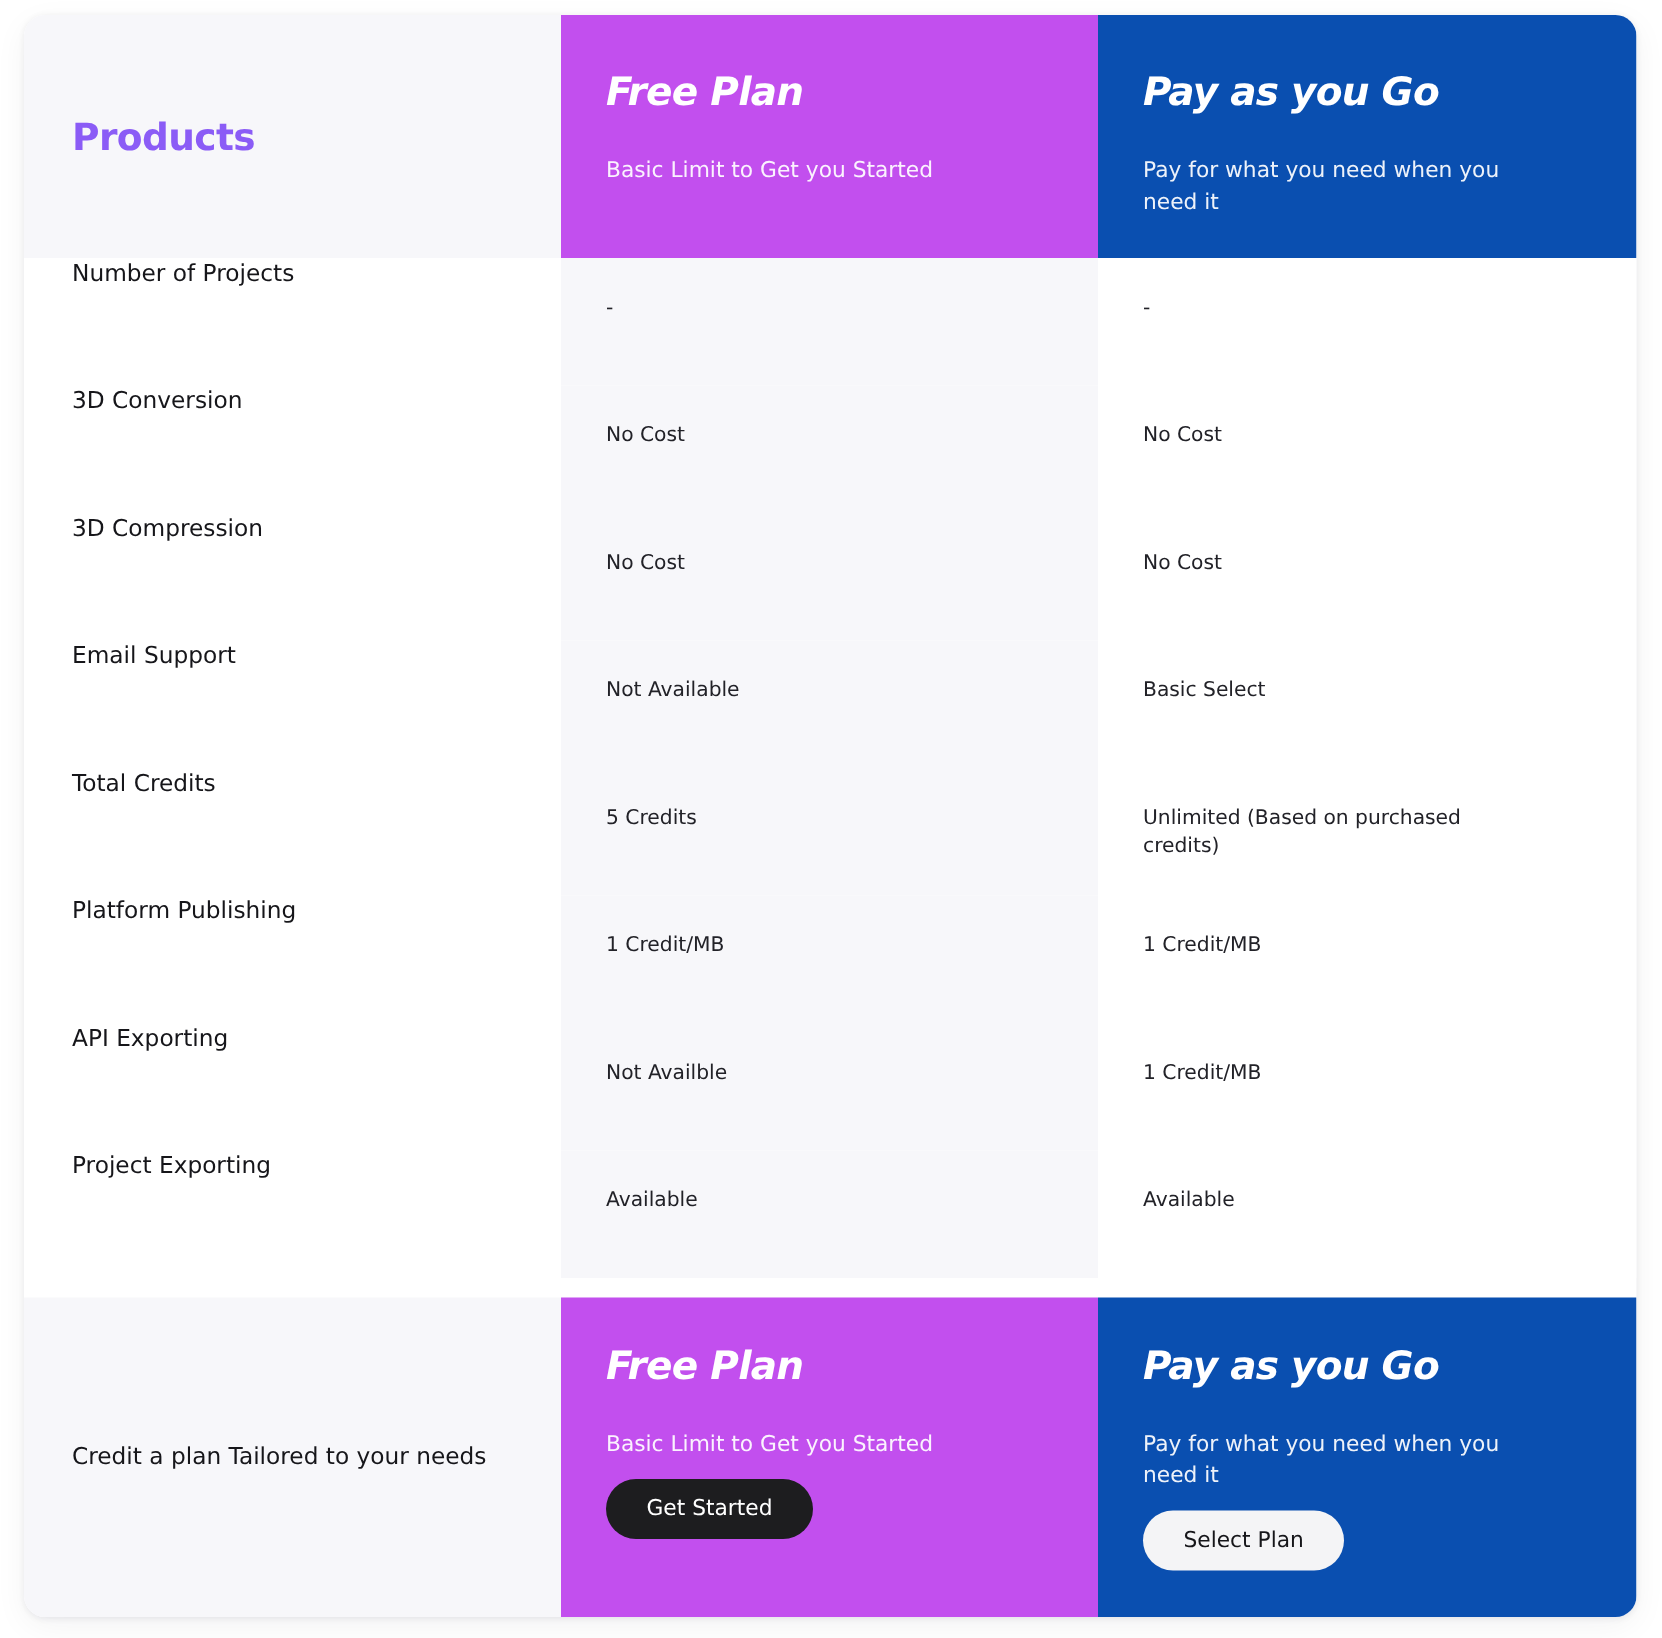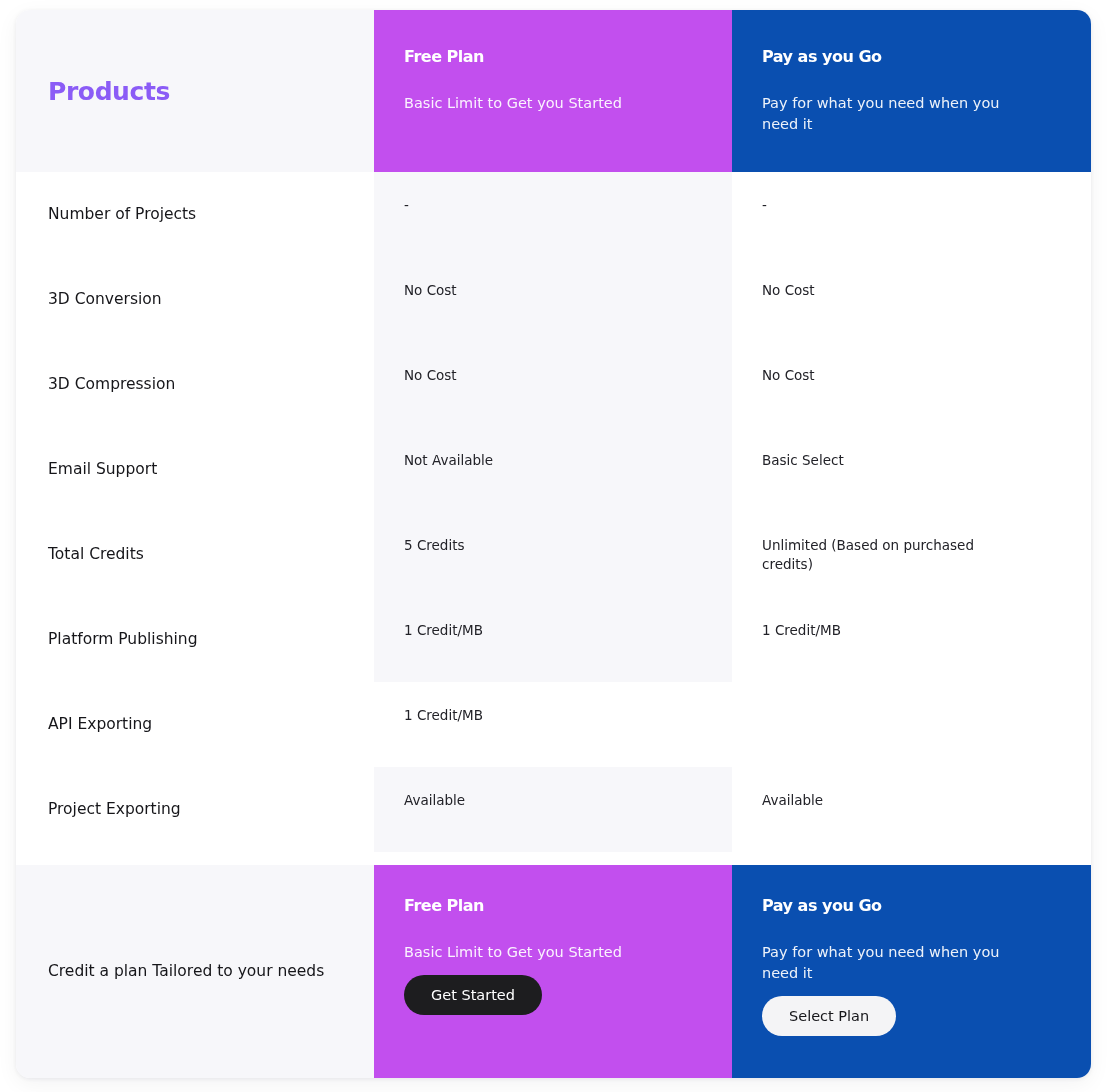--- a/index.html
+++ b/index.html
@@ -52,43 +52,43 @@
   }
 
   .head-plan {
     padding: 38px 30px 0 30px;
     color: #ffffff;
   }
   .head-plan.purple { background: #c24fee; }
   .head-plan.blue   { background: #0a4fb0; }
 
   .plan-name {
-    font-size: 16px;
+    font-size: 26px;
     font-weight: 700;
     letter-spacing: -0.5px;
     line-height: 1.1;
+    font-style: italic;
   }
   .plan-tagline {
     margin-top: 27px;
     font-size: 14.5px;
     font-weight: 400;
     line-height: 1.45;
     color: rgba(255,255,255,0.93);
     max-width: 268px;
   }
 
   
   #body-section { flex: 1 1 auto; }
 
   .feature-row { height: 85px; }
 
   .cell-feature {
     background: #ffffff;
     display: flex;
-    align-items: center;
     padding: 0 32px;
   }
   .feature-label {
     font-size: 15.5px;
     font-weight: 500;
     color: #16161a;
     line-height: 1.3;
   }
 
   .cell-value {
@@ -240,20 +240,23 @@
       </div>
       <div class="col-plan last cell-value plain">
         <span class="value-text">1 Credit/MB</span>
       </div>
     </div>
 
     <div class="grid-row feature-row">
       <div class="col-features cell-feature">
         <span class="feature-label">API Exporting</span>
       </div>
+      <div class="col-plan cell-value shade">
+        <span class="value-text">Not Availble</span>
+      </div>
       <div class="col-plan last cell-value plain">
         <span class="value-text">1 Credit/MB</span>
       </div>
     </div>
 
     <div class="grid-row feature-row">
       <div class="col-features cell-feature">
         <span class="feature-label">Project Exporting</span>
       </div>
       <div class="col-plan cell-value shade">

